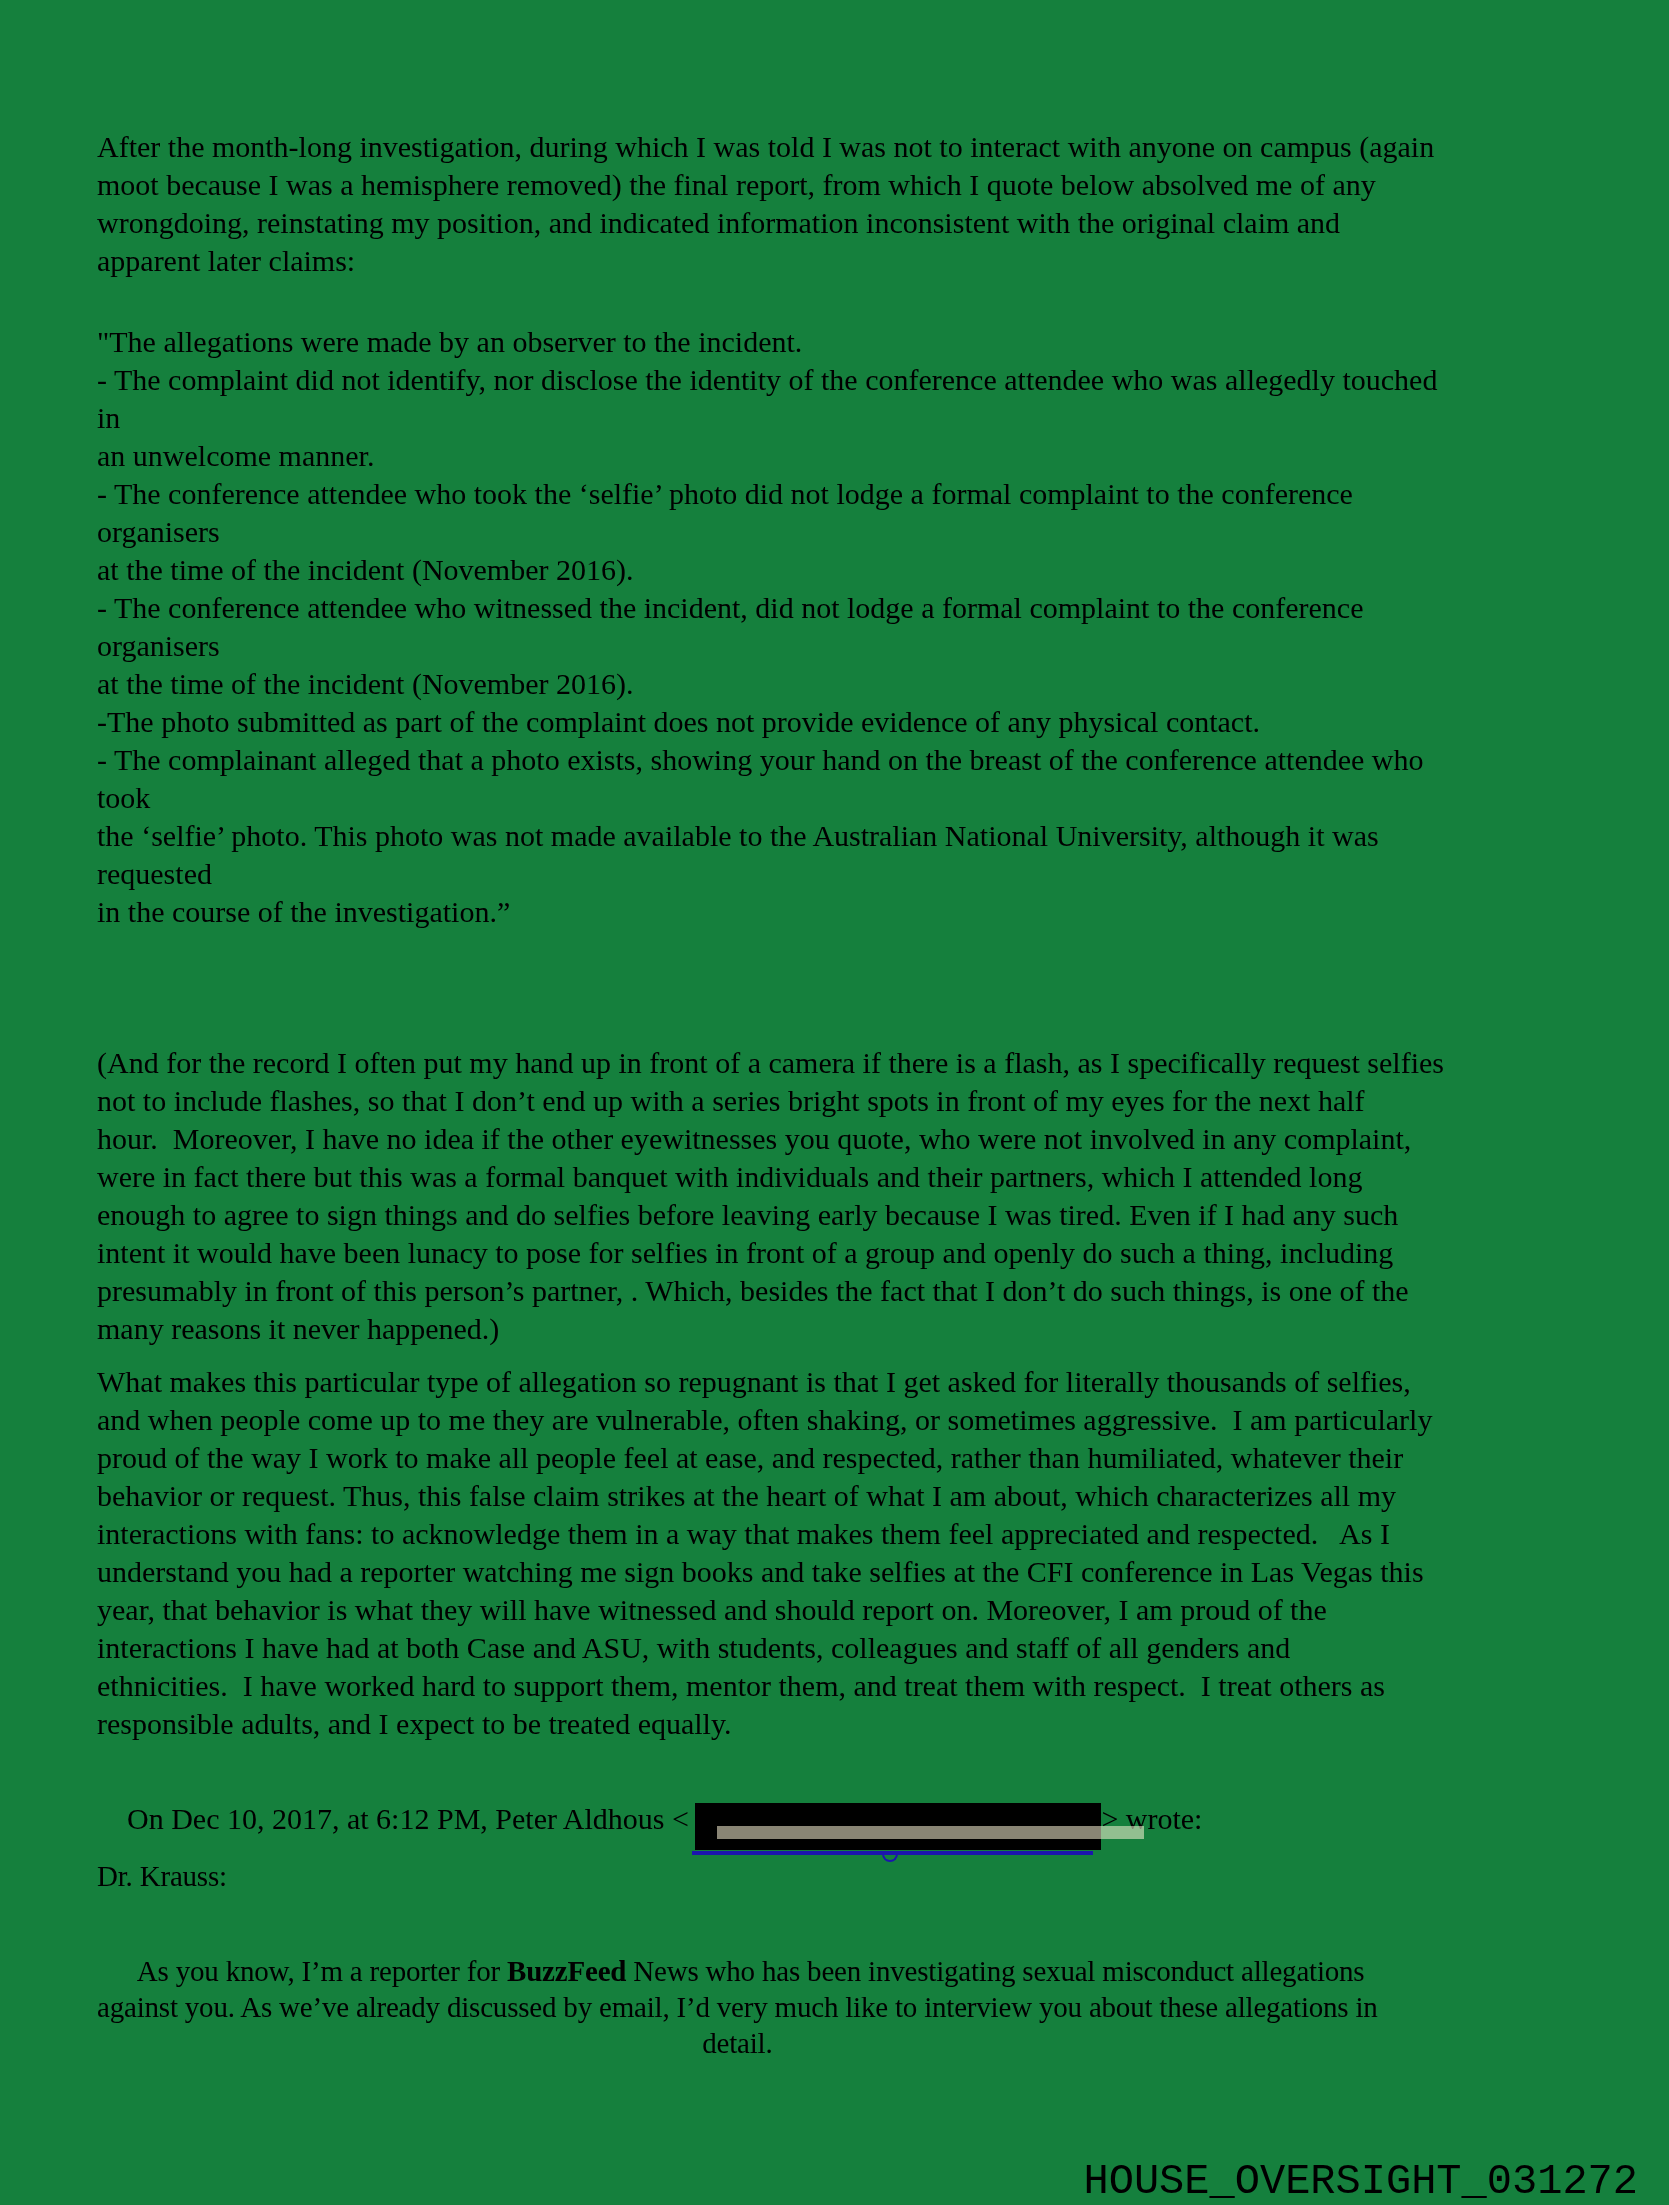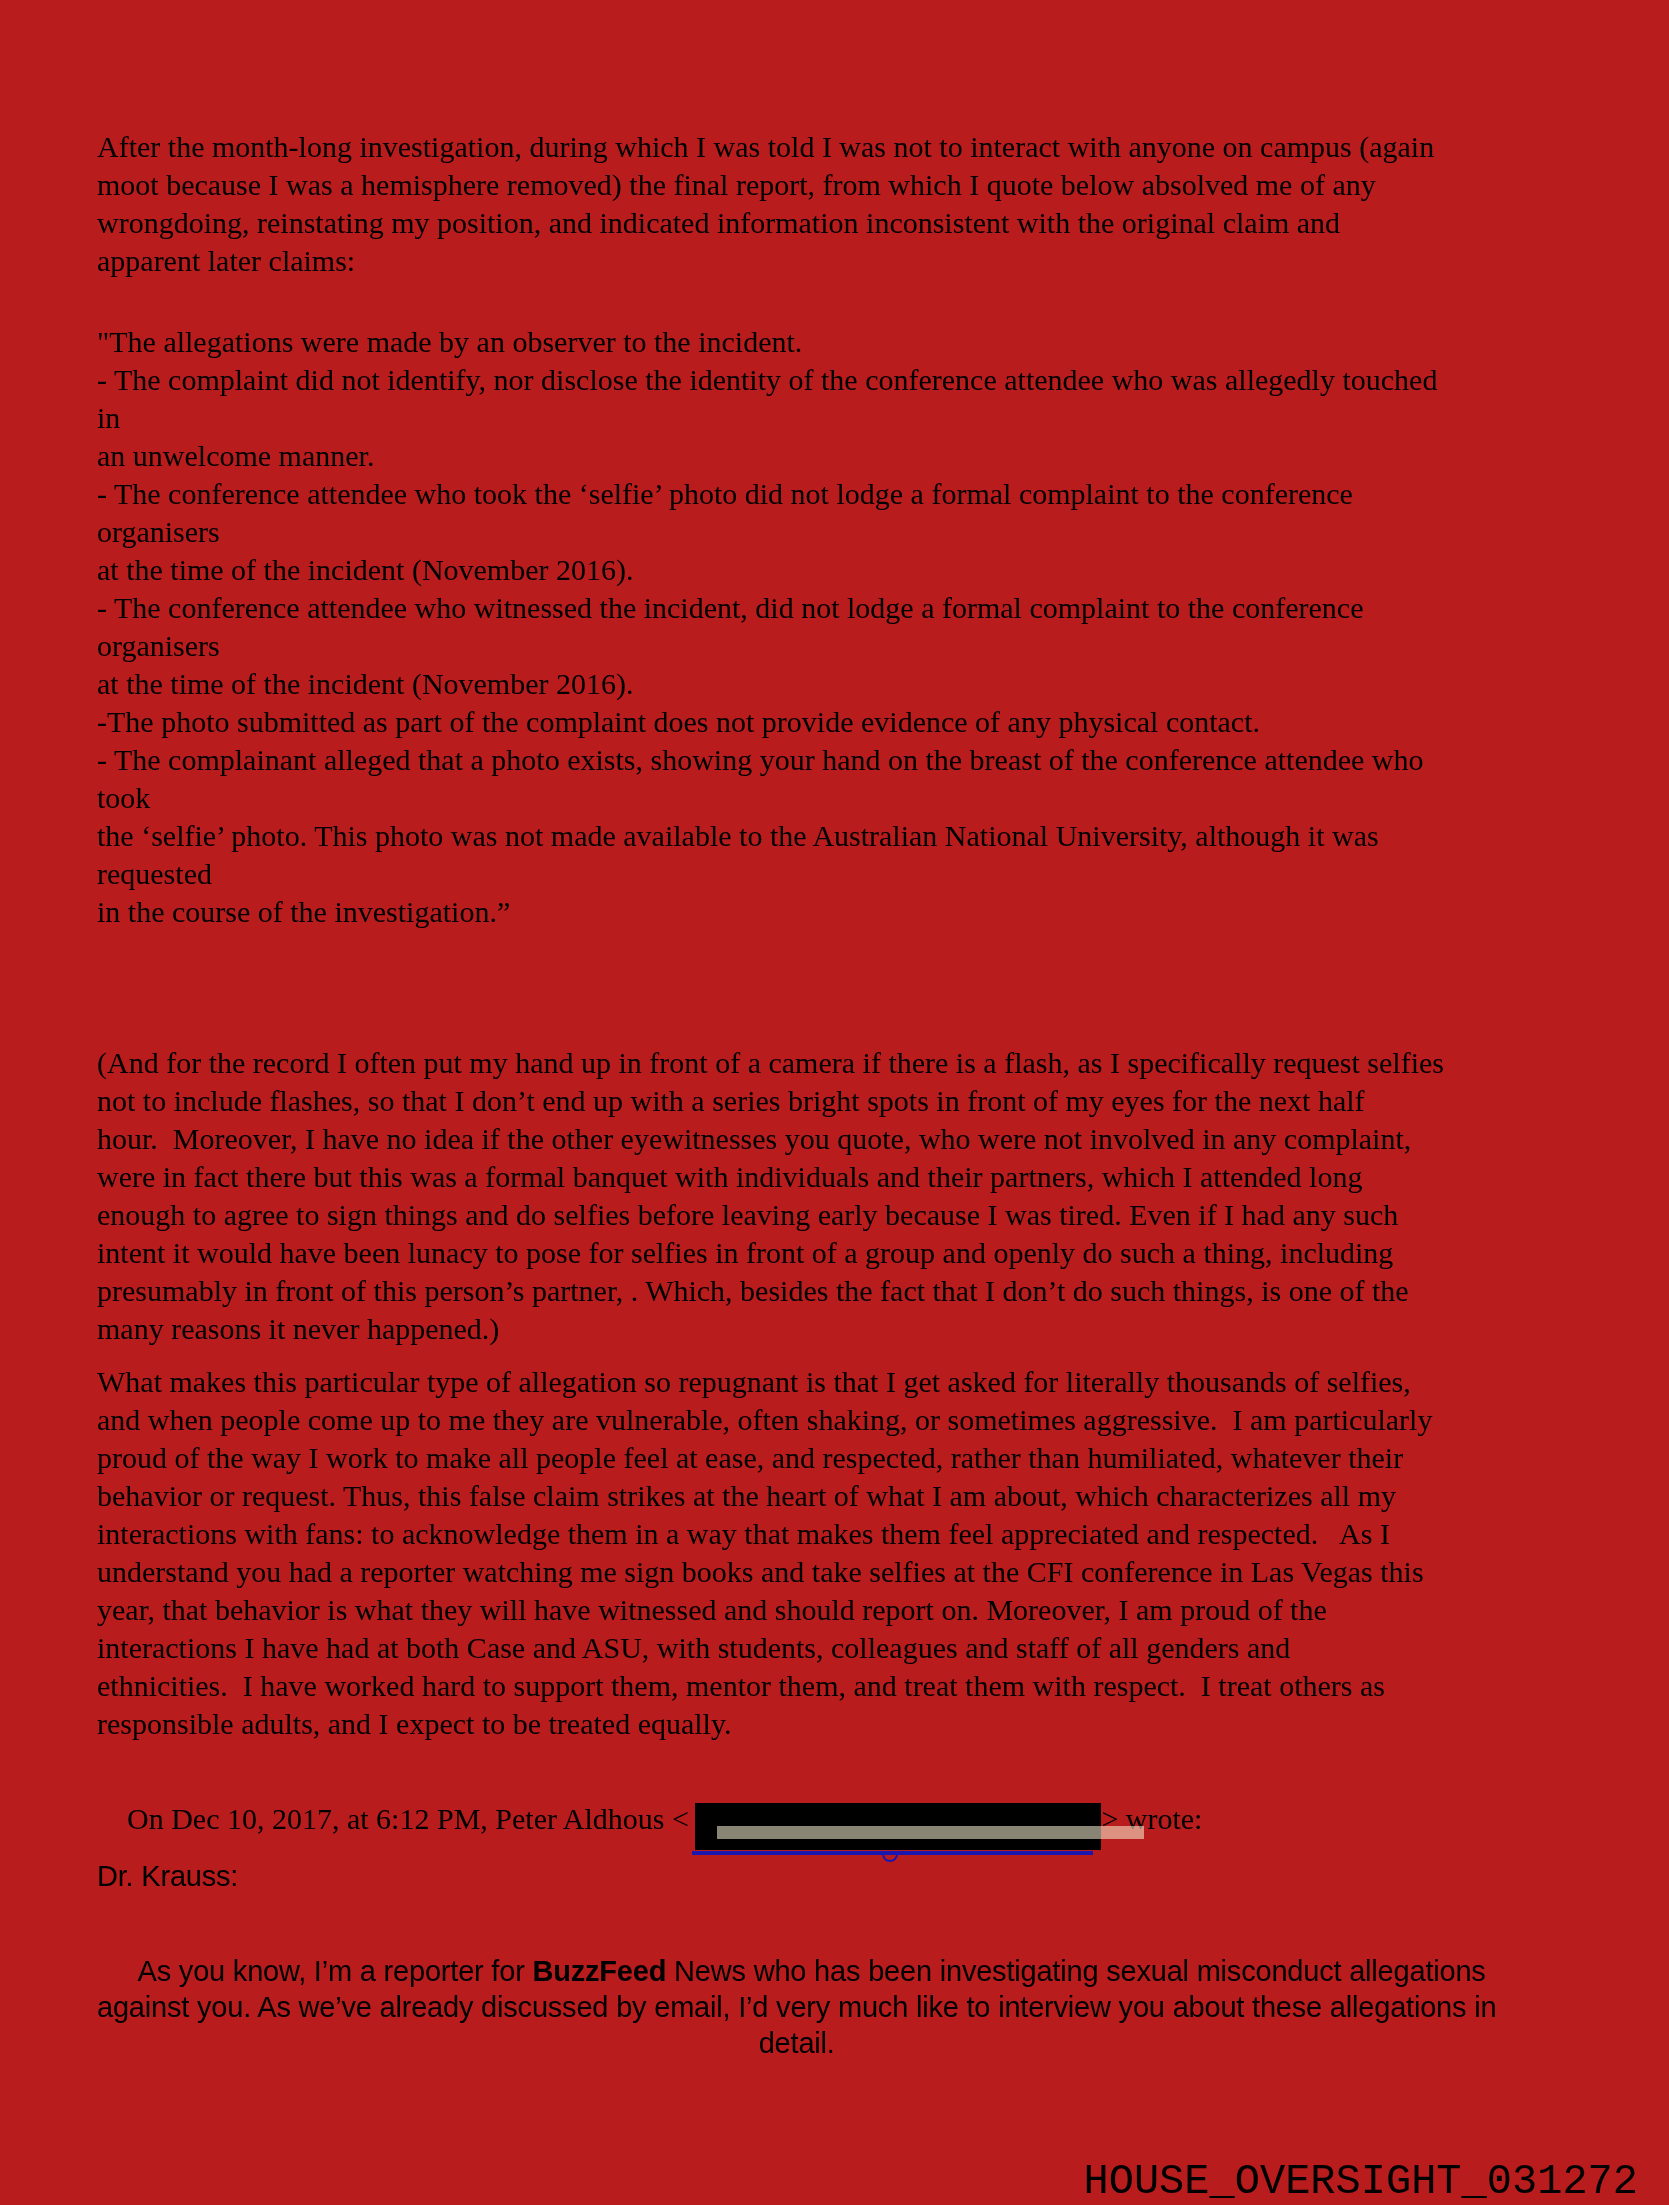--- a/index.html
+++ b/index.html
@@ -4,37 +4,37 @@
 <style>
   html, body {
     margin: 0;
     padding: 0;
     background: #ffffff;
   }
   .page {
     position: relative;
     width: 1669px;
     height: 2205px;
-    background: #b91c1c;
+    background: #15803d;
     overflow: hidden;
   }
   .serif-block {
     position: absolute;
     left: 97px;
     font-family: "Liberation Serif", serif;
     font-size: 30px;
     line-height: 38px;
     color: #000000;
     white-space: pre;
     letter-spacing: 0;
   }
   .sans-block {
     position: absolute;
     left: 97px;
-    font-family: Liberation Sans, sans-serif;
+    font-family: Liberation Serif, serif;
     font-size: 29px;
     line-height: 36px;
     color: #000000;
     white-space: pre;
     letter-spacing: -0.2px;
   }
   .para-intro      { top: 128px; }
   .quote-block     { top: 323px; }
   .para-record     { top: 1036px; margin-top: 8px; }
   .para-repugnant  { top: 1339px; margin-top: 24px; }

